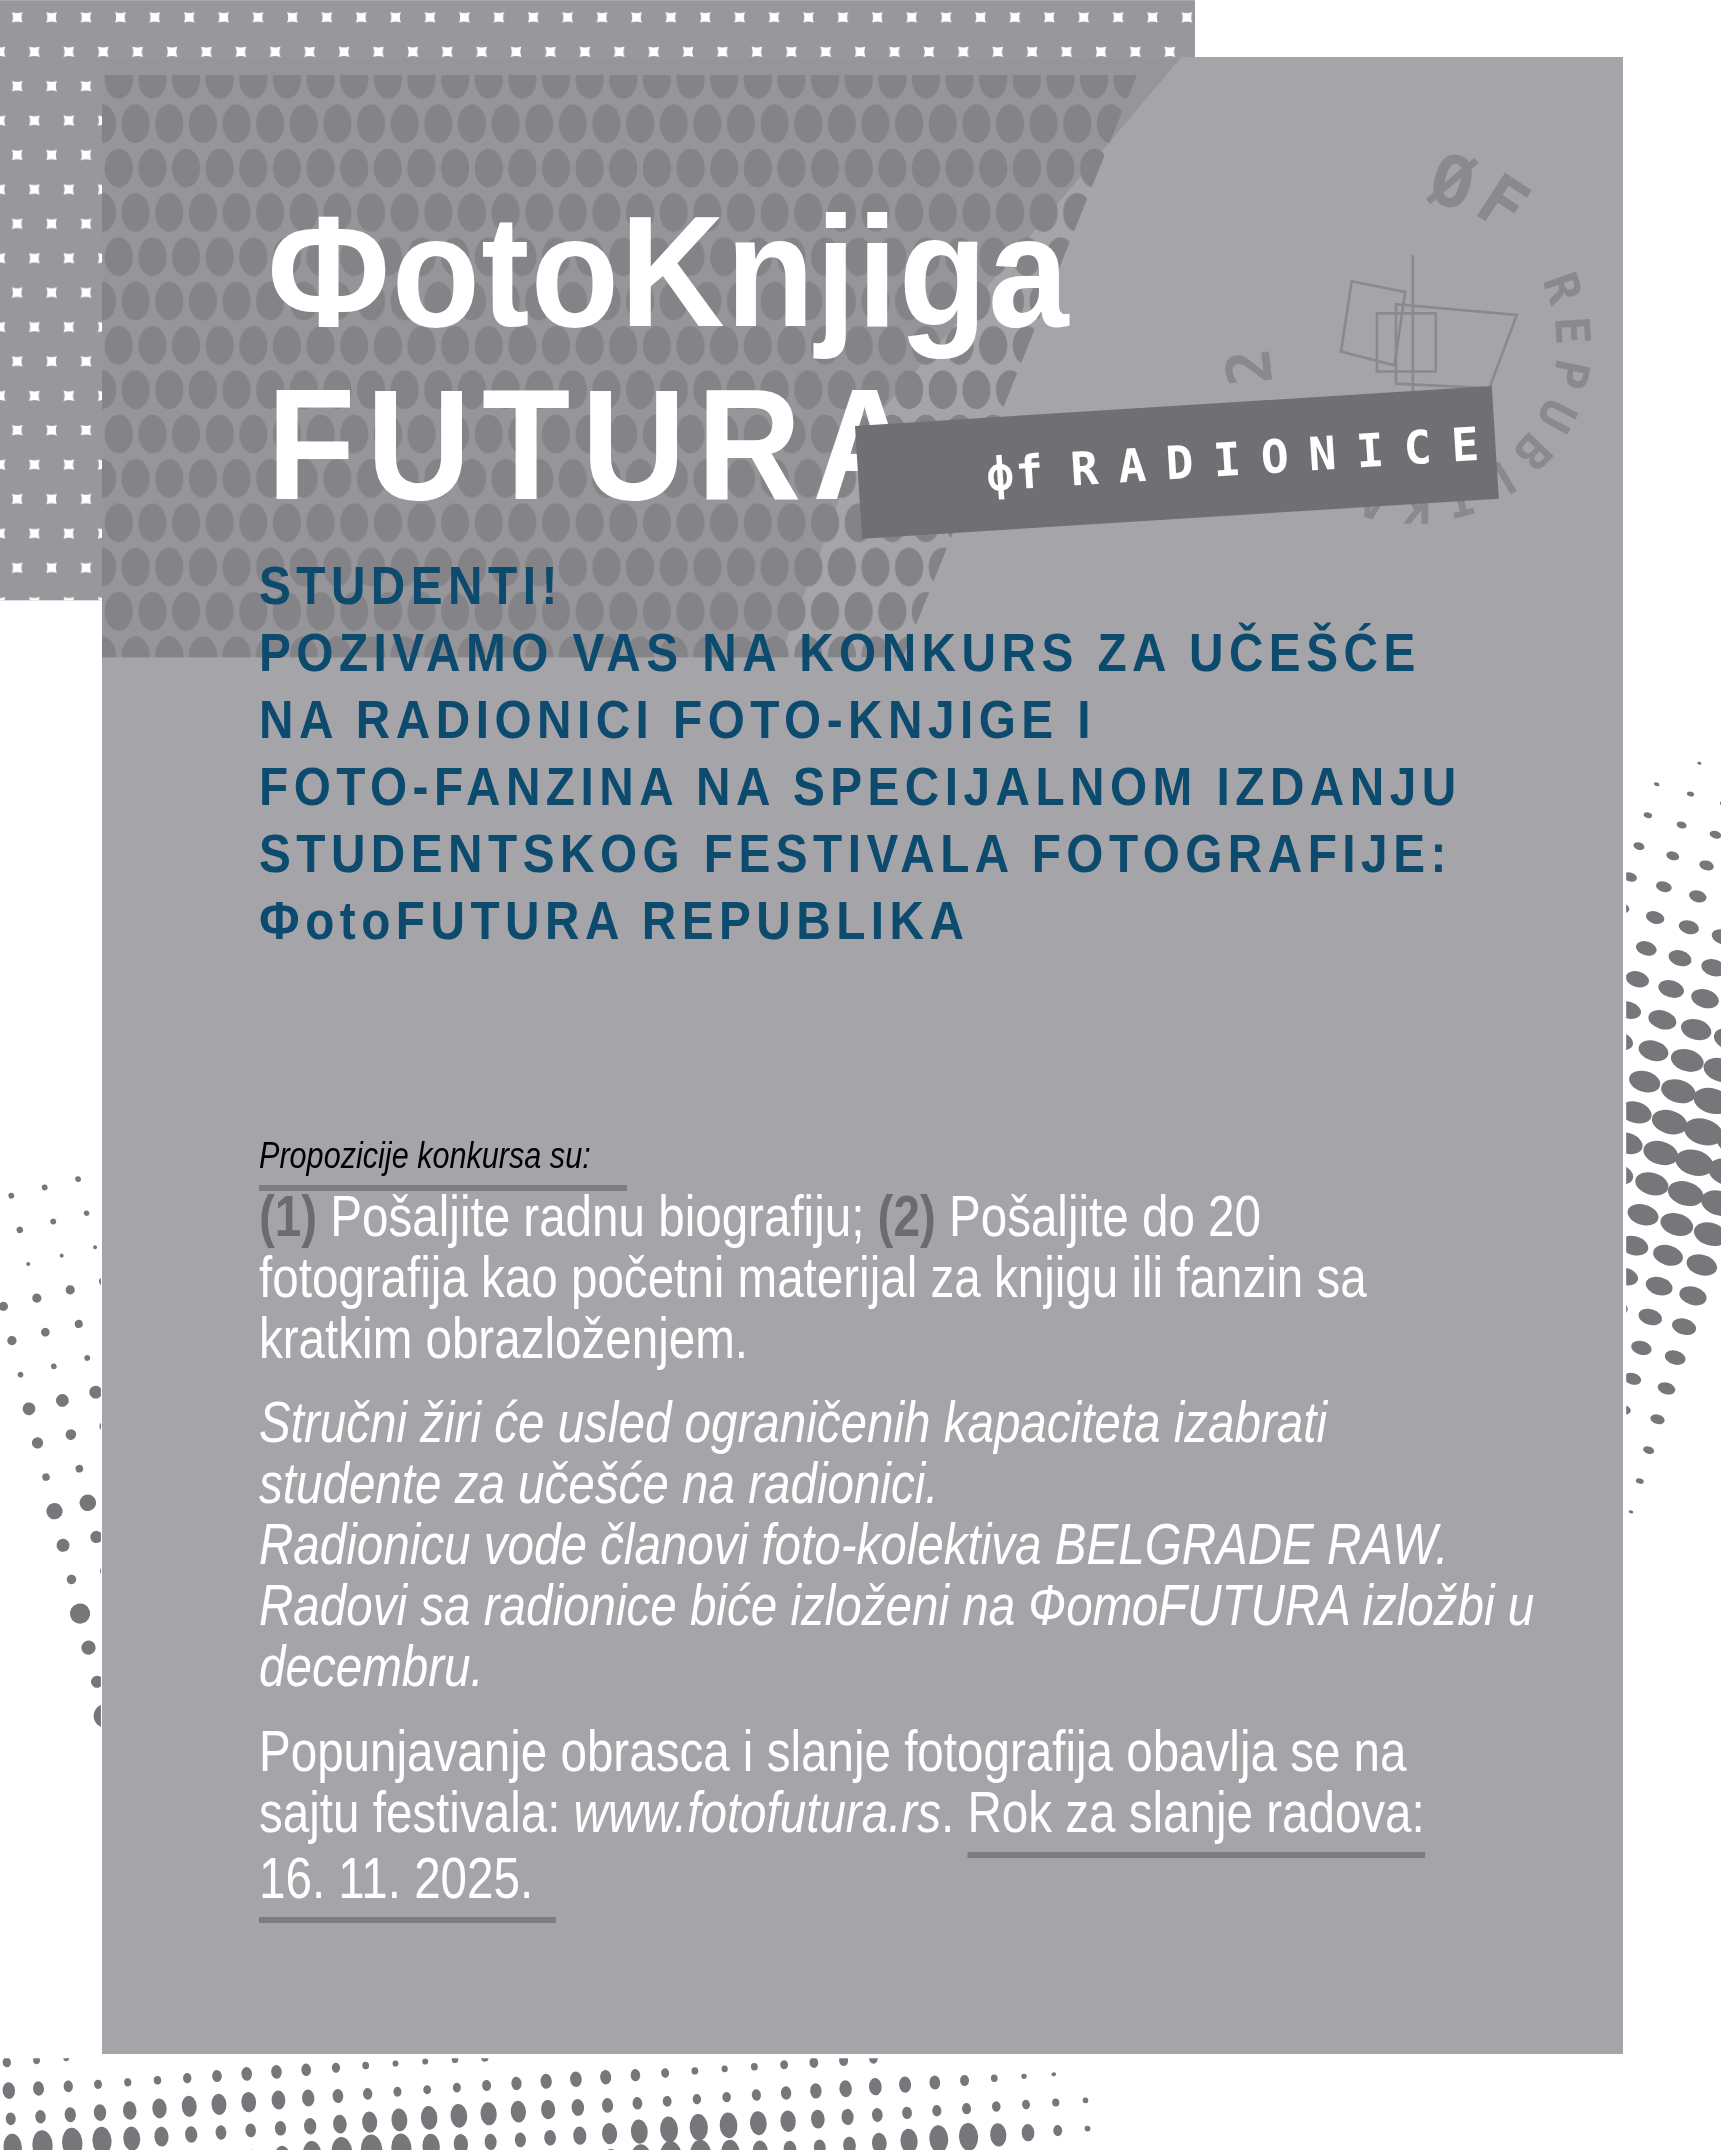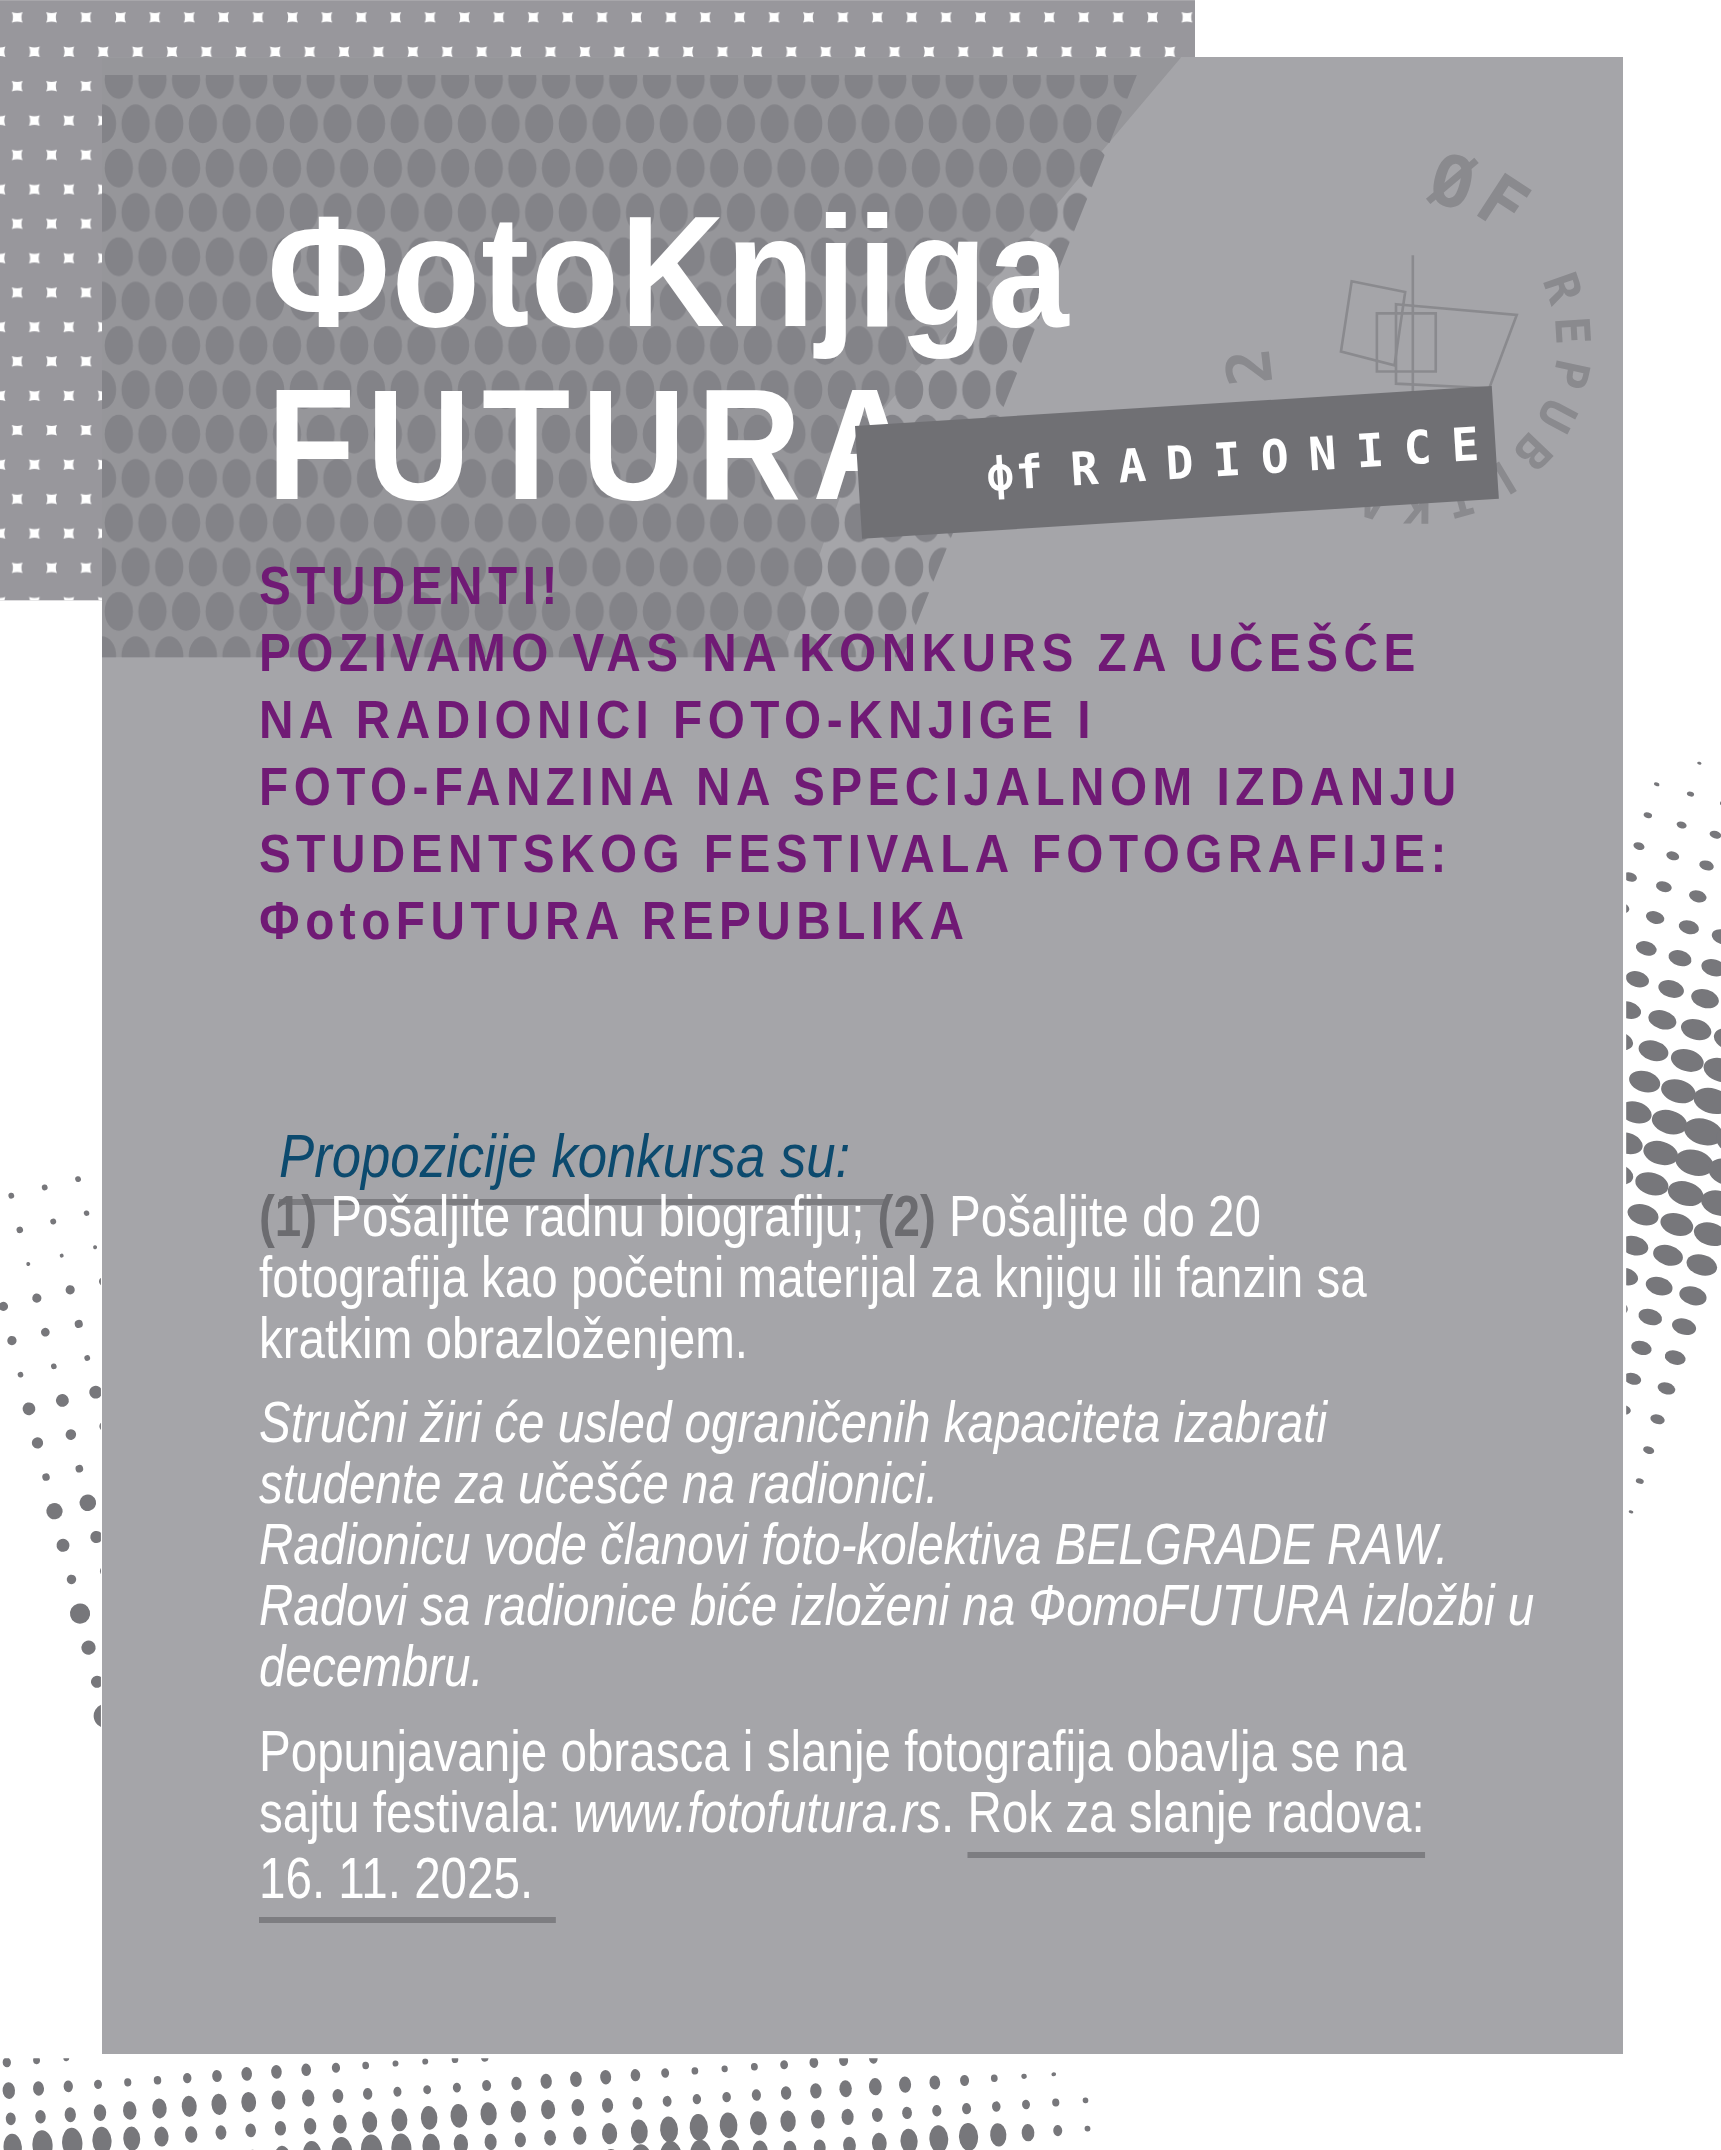--- a/index.html
+++ b/index.html
@@ -20,27 +20,27 @@
   .title .cond{transform:scaleX(0.92);letter-spacing:1.5px;}
   .title .t2{letter-spacing:12.2px;}
   
   .band{left:753px;top:369px;width:638px;height:113px;background:var(--band);
     transform:rotate(-3.6deg);transform-origin:0 0;display:flex;align-items:center;
     padding-left:128px;box-sizing:border-box;color:#fff;
     font-family:"DejaVu Sans Mono",monospace;font-weight:700;font-size:46px;}
   .band .pfx{letter-spacing:1.5px;margin-right:26px;}
   .band .lbl{letter-spacing:20px;}
   
-  .headline{left:157px;top:495px;color:#701a75;font-weight:700;font-size:53px;line-height:67px;}
+  .headline{left:157px;top:495px;color:#0c4a6e;font-weight:700;font-size:53px;line-height:67px;}
   .headline .cond{transform:scaleX(0.9);letter-spacing:6.1px;}
   
   .subhead{left:157px;top:924px;color:var(--dark);font-weight:700;font-size:50px;line-height:59px;}
   .subhead .cond{transform:scaleX(0.9);letter-spacing:10px;}
   
-  .intro{left:157px;top:1070px;color:#0c4a6e;font-style:italic;font-size:62px;line-height:58px;margin-left:20px;}
+  .intro{left:157px;top:1070px;color:#000000;font-style:italic;font-size:36px;line-height:58px;}
   .intro .cond{transform:scaleX(0.85);}
   .intro span.u{border-bottom:6.9px solid var(--rule);padding-bottom:9.2px;padding-right:43px;}
   
   .body{left:157px;color:#fff;font-size:58px;line-height:61px;}
   .body .cond{transform:scaleX(0.82);}
   .p1{top:1128px;} .p2{top:1334px;font-style:italic;} .p3{top:1663px;}
   .num{color:var(--dark);font-weight:700;}
   .it{font-style:italic;}
   .u2{border-bottom:6.9px solid var(--rule);padding-bottom:7.6px;}
   .padr{padding-right:27.5px;}

